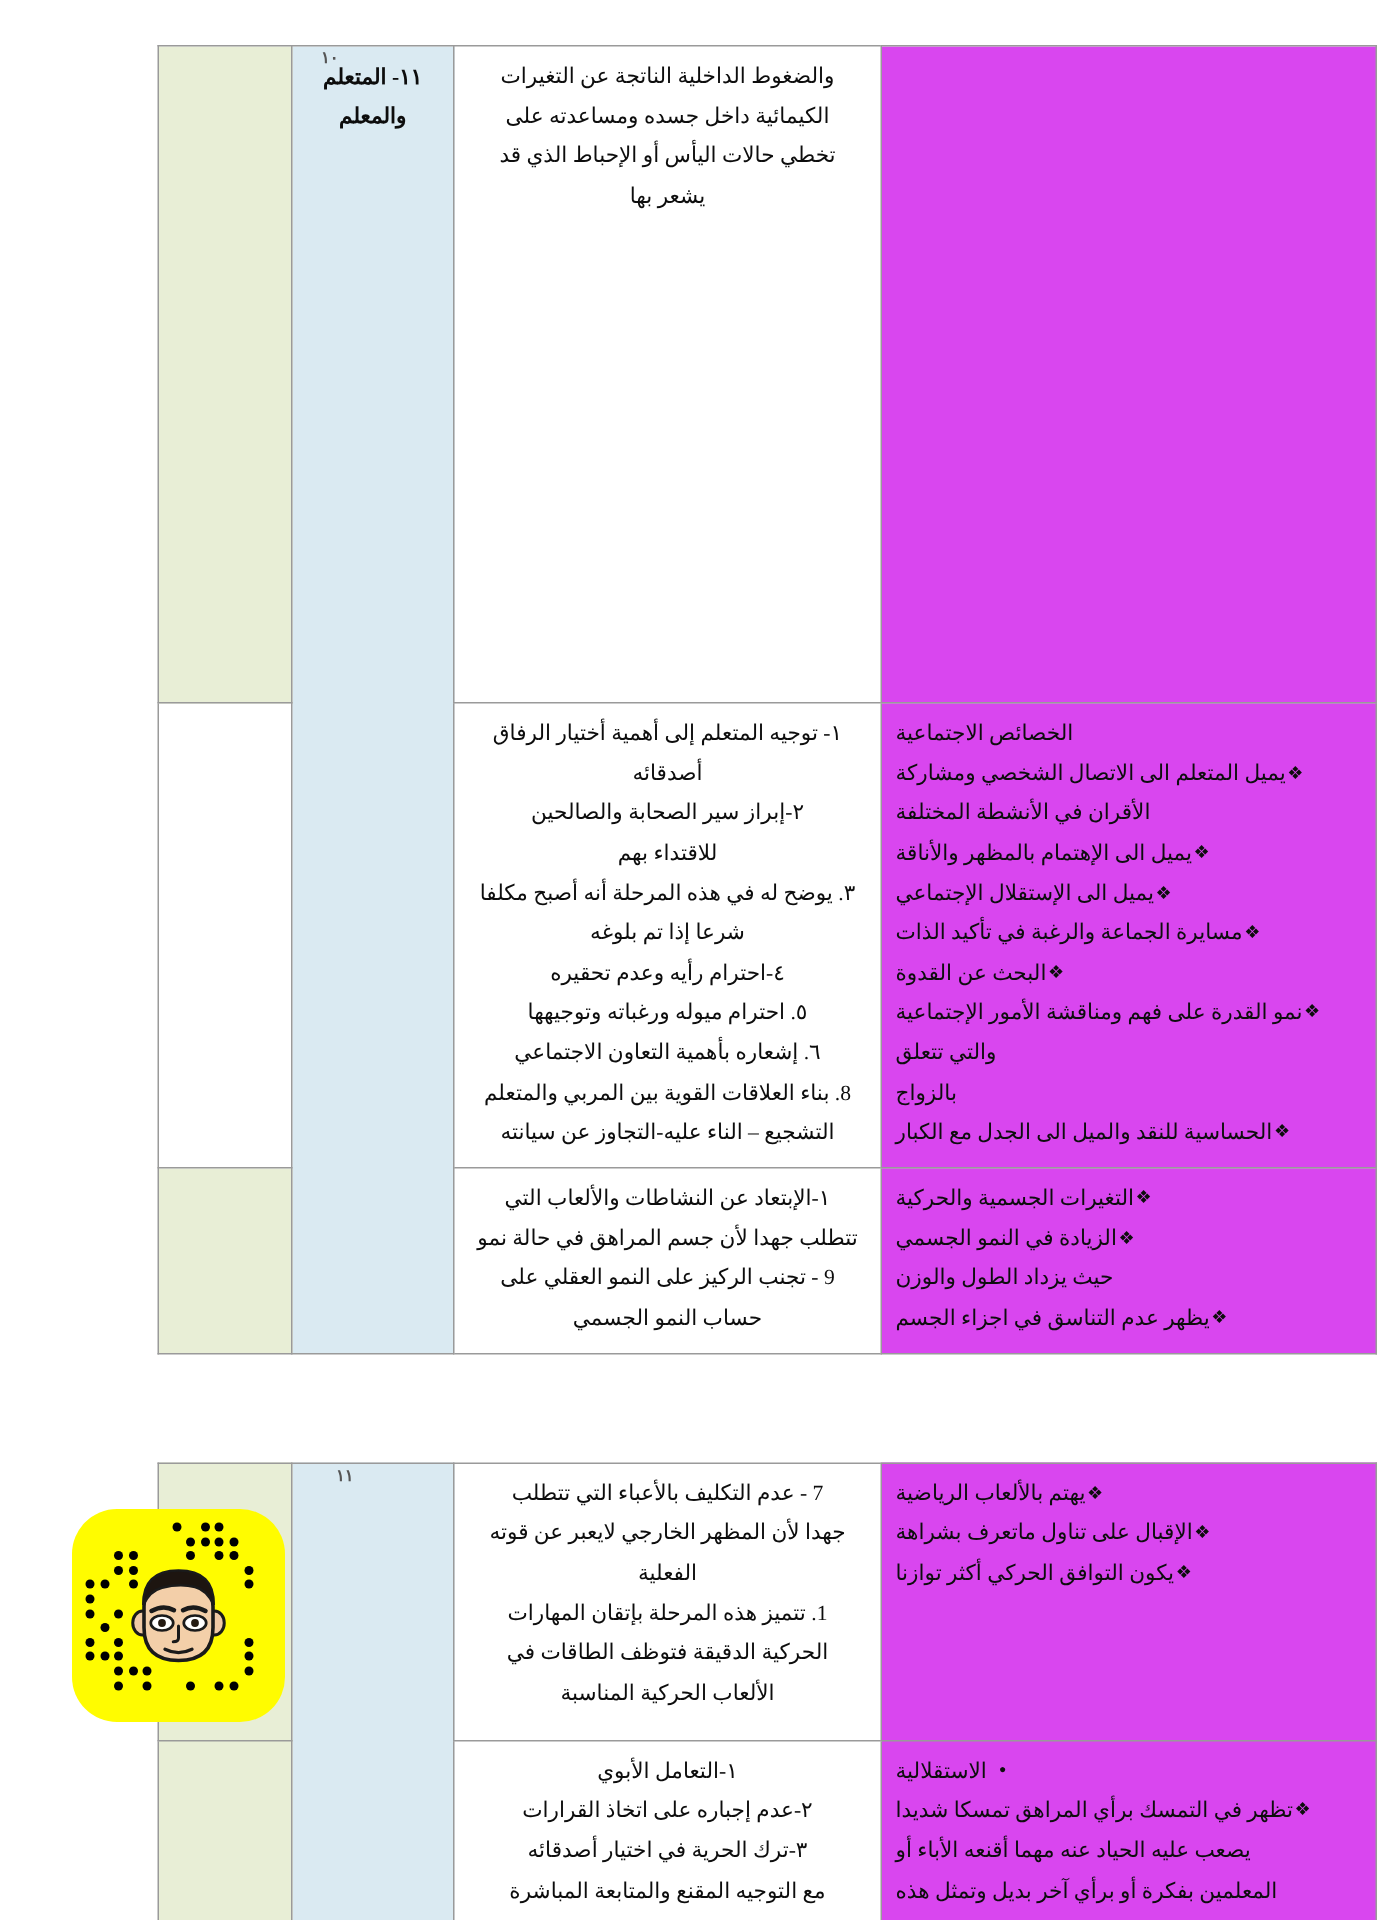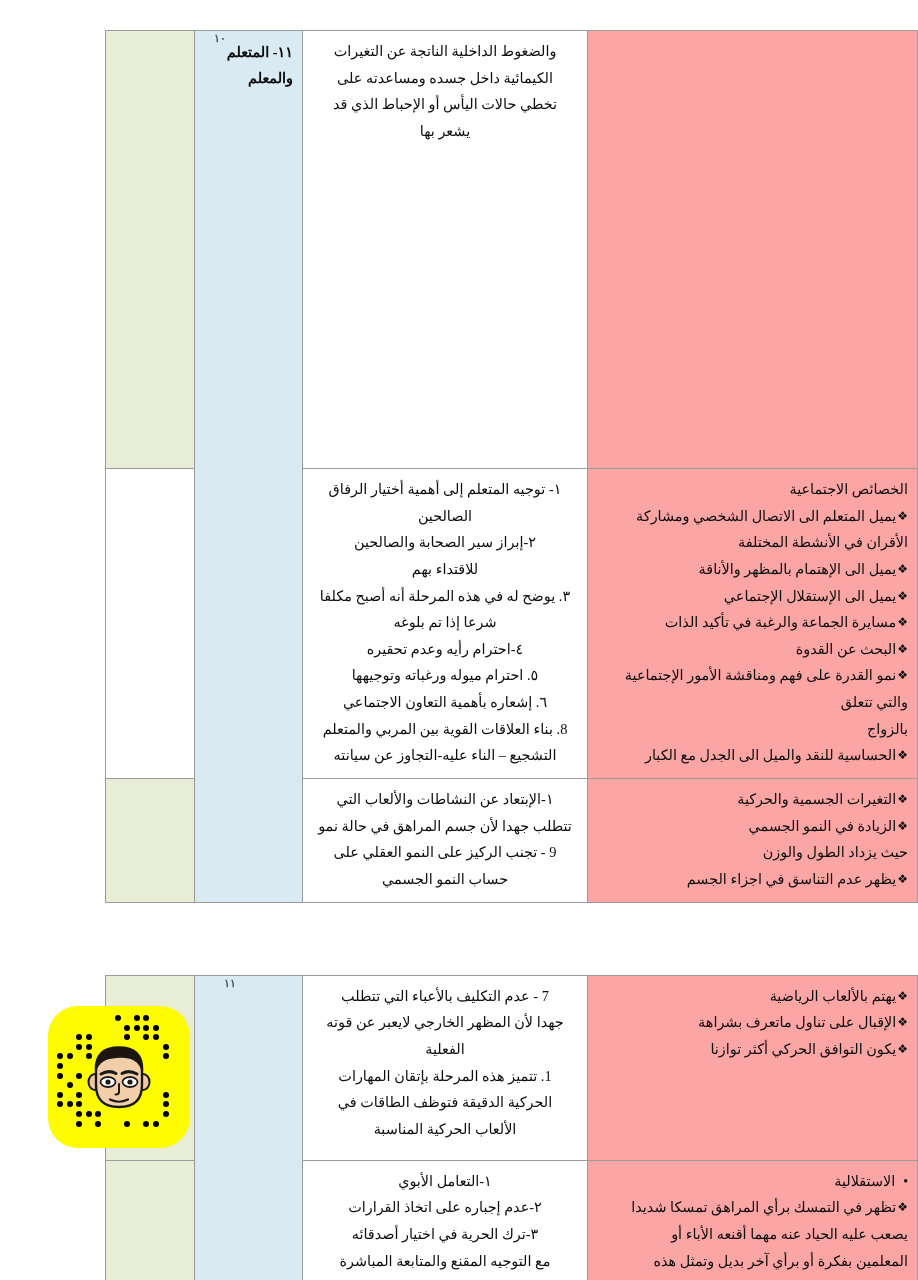--- a/index.html
+++ b/index.html
@@ -52,30 +52,30 @@
   }
   table.doc-table td {
     border: 1px solid #9a9a9a;
     vertical-align: top;
     padding: 7px 9px 9px 9px;
     box-sizing: border-box;
   }
 
   
   .col-green-right {          
-    background: #fca5a5;
-    text-align: right;
+    background: #d946ef;
+    text-align: left;
   }
   .col-white {                
     background: #ffffff;
     text-align: center;
   }
   .col-blue {                 
     background: #daeaf2;
-    text-align: right;
+    text-align: center;
     vertical-align: top;
   }
   .col-green-left {           
     background: #e8eed6;
   }
 
   
   .cell-lines {
     font-size: 14.4px;
     font-weight: 400;
@@ -201,21 +201,21 @@
             <p class="bullet-diamond">البحث عن القدوة</p>
             <p class="bullet-diamond">نمو القدرة على فهم ومناقشة الأمور الإجتماعية</p>
             <p>والتي تتعلق</p>
             <p>بالزواج</p>
             <p class="bullet-diamond">الحساسية للنقد والميل الى الجدل مع الكبار</p>
           </div>
         </td>
         <td class="col-white">
           <div class="cell-lines">
             <p>١- توجيه المتعلم إلى أهمية أختيار الرفاق</p>
-            <p>الصالحين</p>
+            <p>أصدقائه</p>
             <p>٢-إبراز سير الصحابة والصالحين</p>
             <p>للاقتداء بهم</p>
             <p>٣. يوضح له في هذه المرحلة أنه أصبح مكلفا</p>
             <p>شرعا إذا تم بلوغه</p>
             <p>٤-احترام رأيه وعدم تحقيره</p>
             <p>٥. احترام ميوله ورغباته وتوجيهها</p>
             <p>٦. إشعاره بأهمية التعاون الاجتماعي</p>
             <p>8. بناء العلاقات القوية بين المربي والمتعلم</p>
             <p>التشجيع – الناء عليه-التجاوز عن سيانته</p>
           </div>

